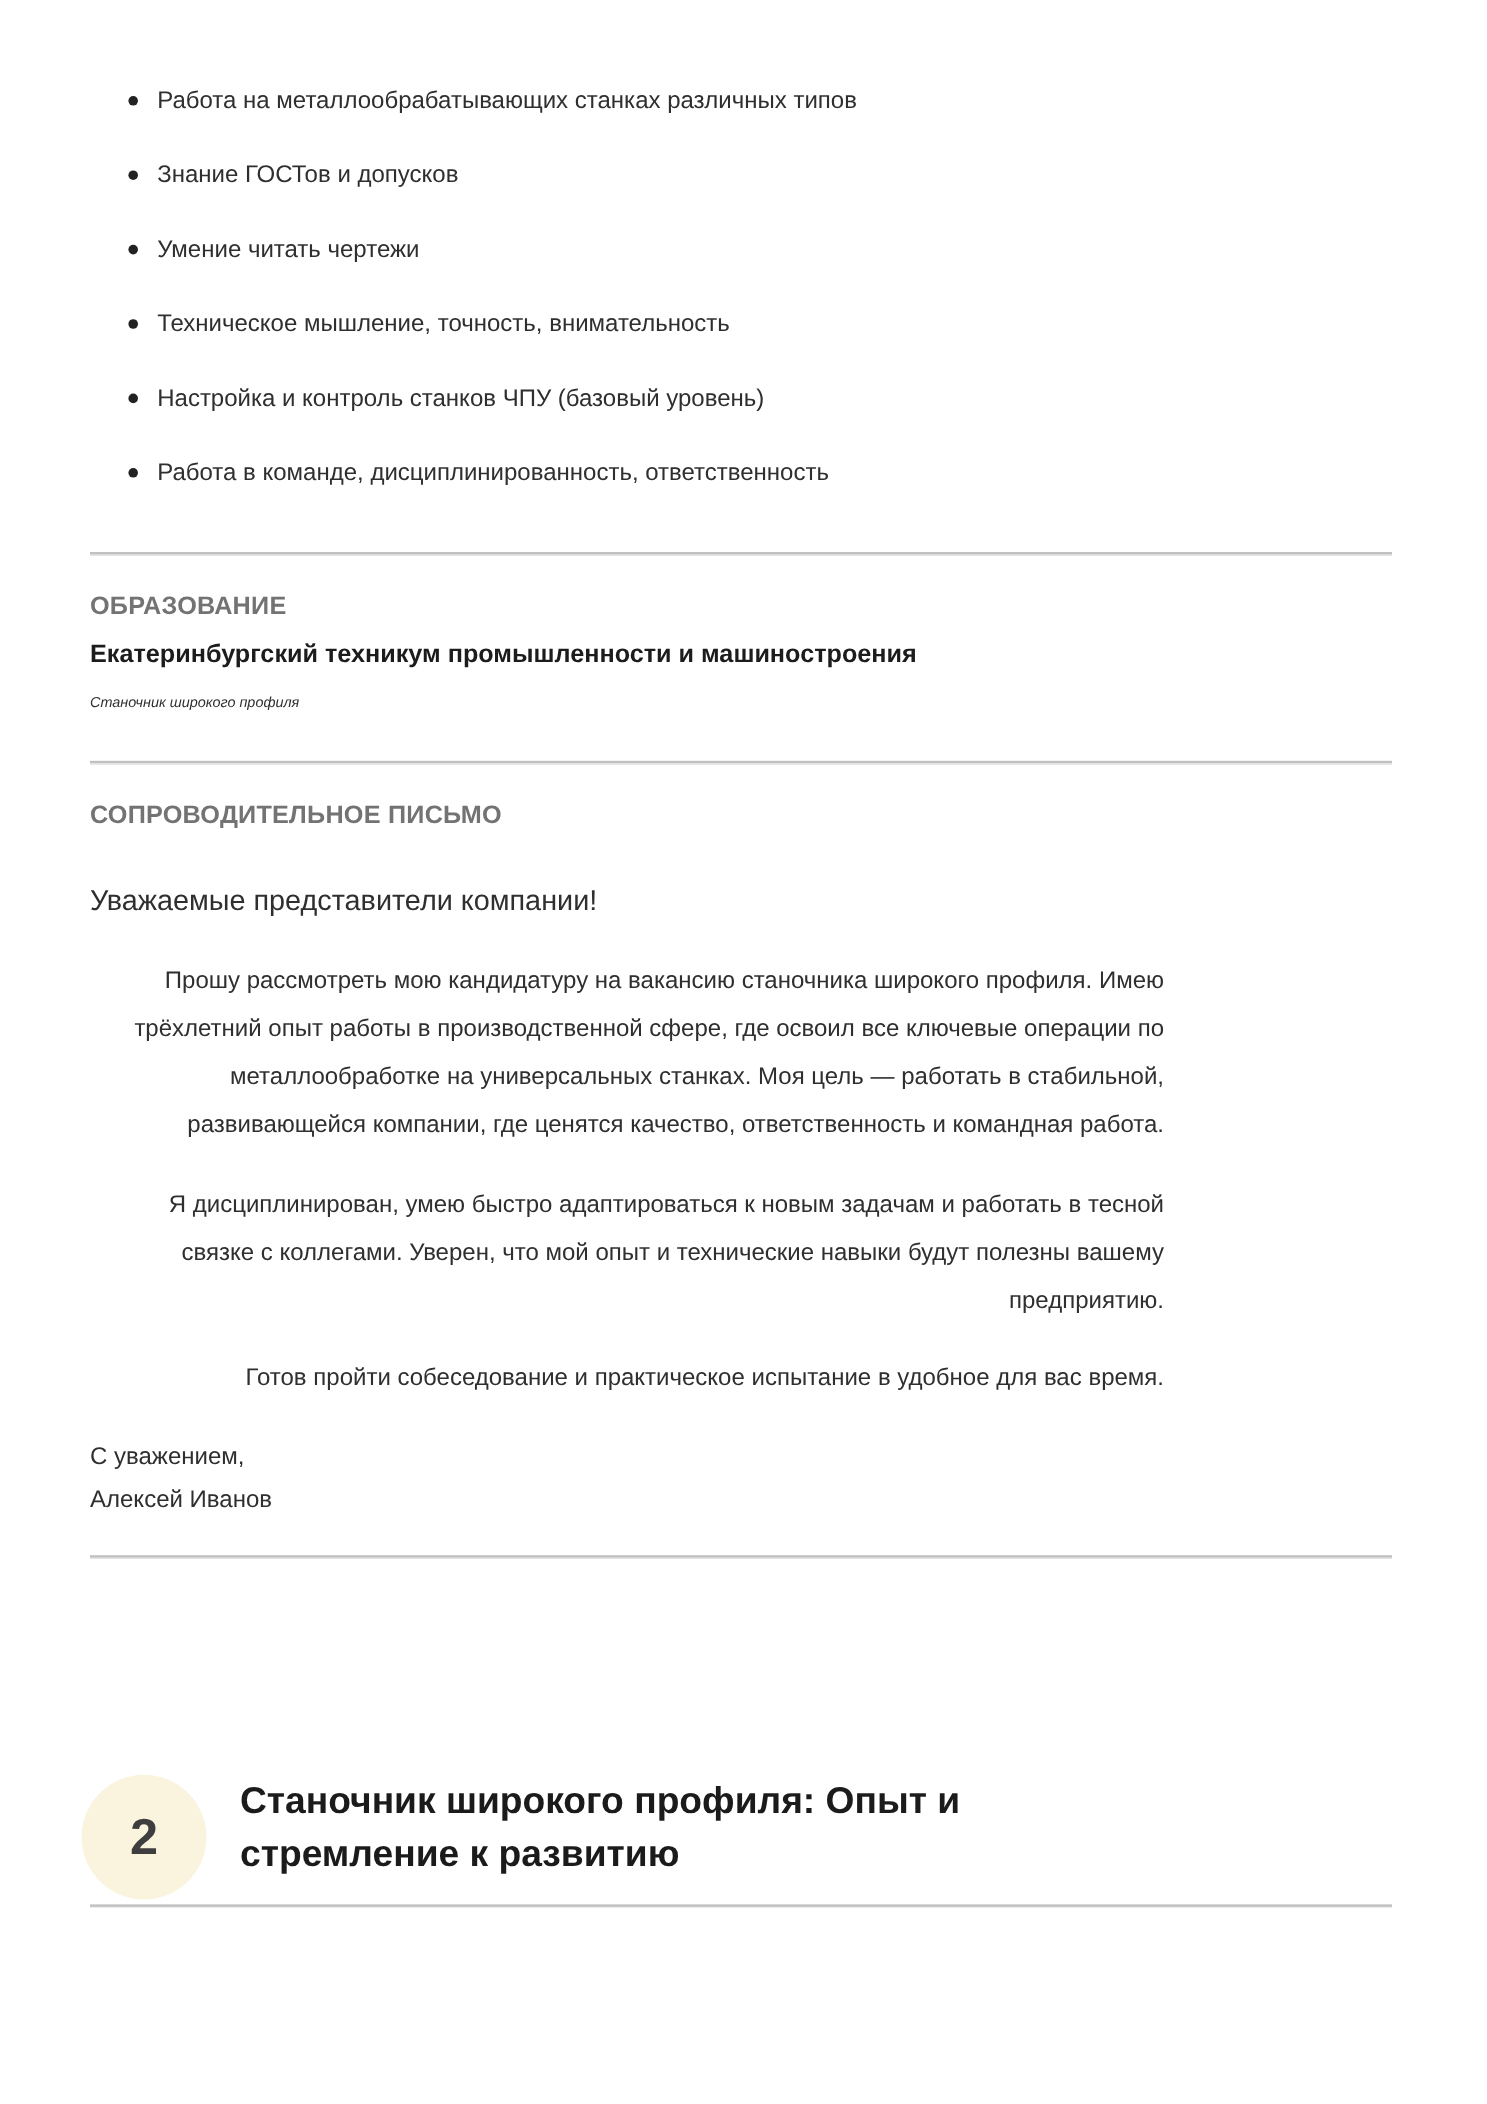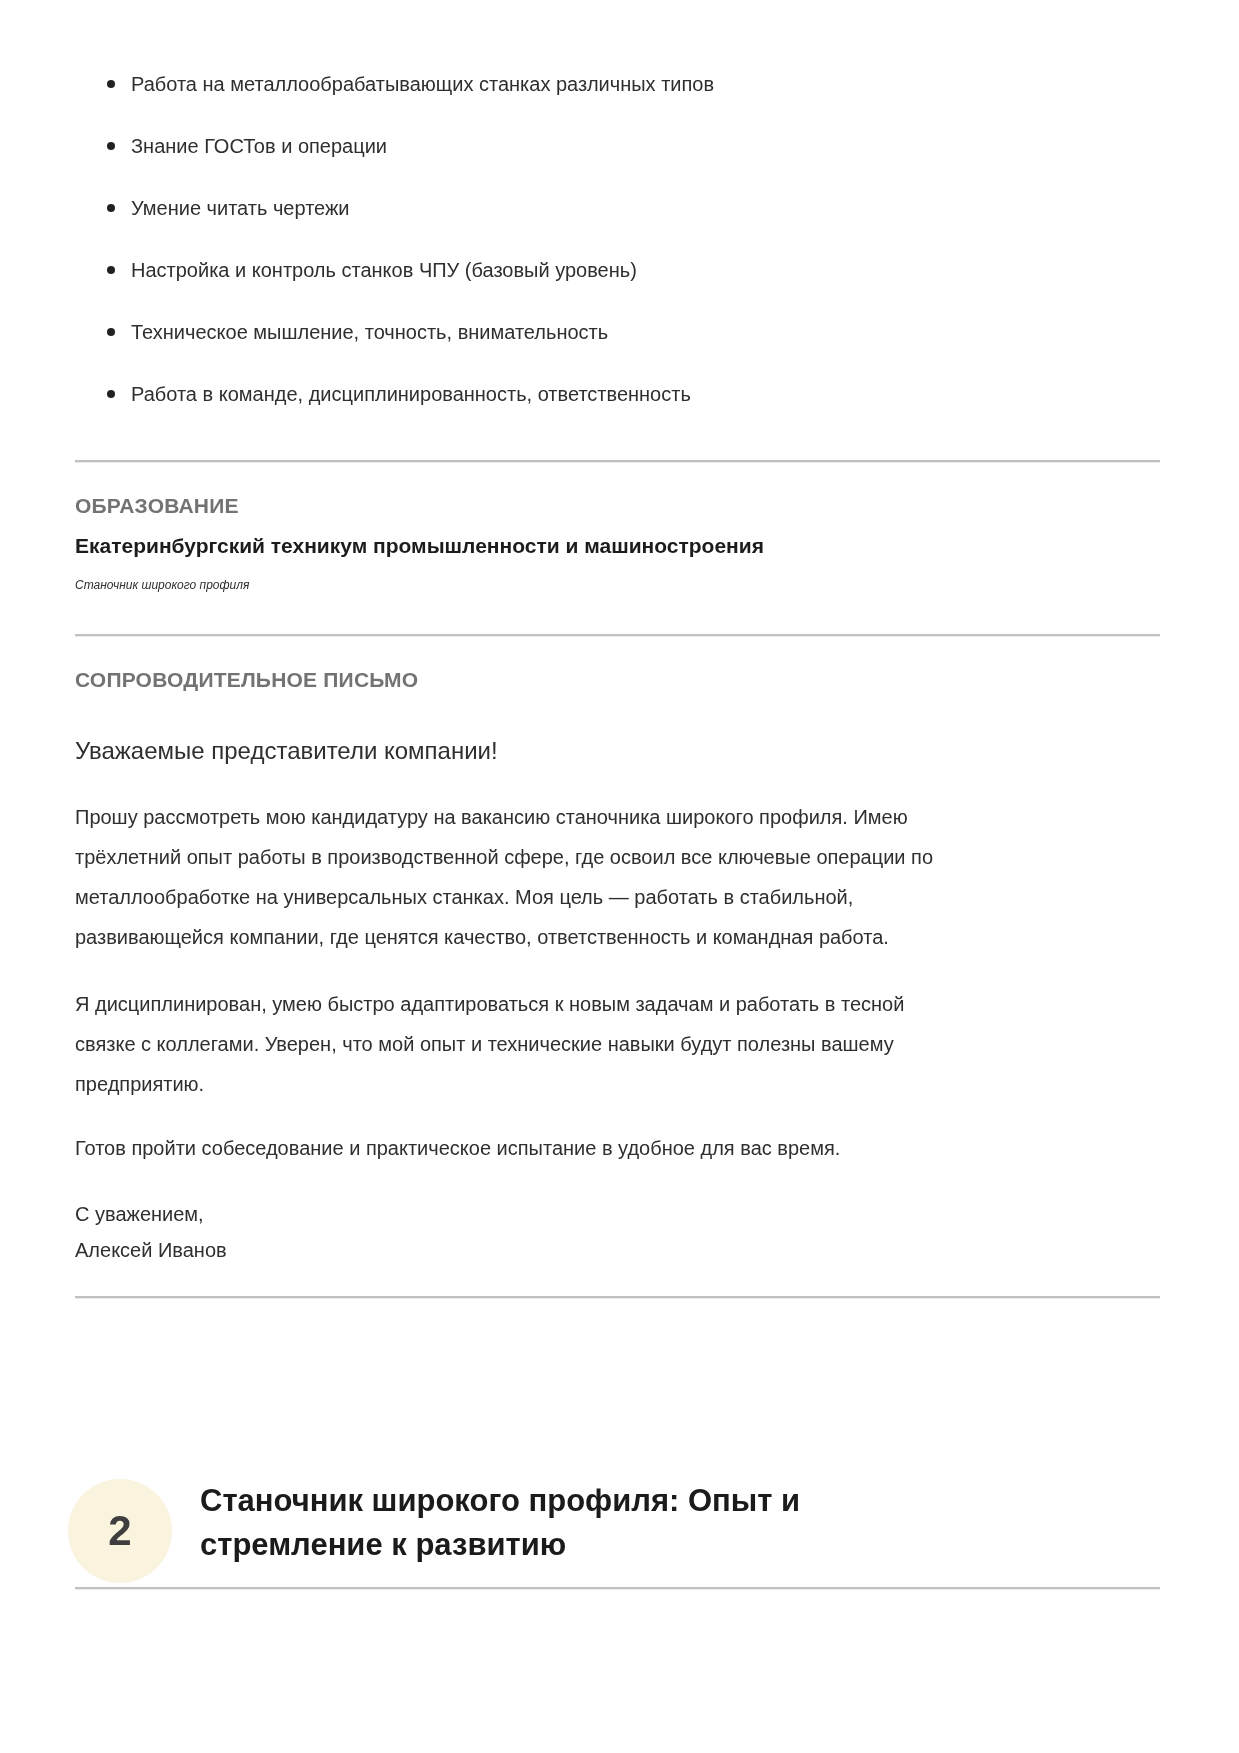--- a/index.html
+++ b/index.html
@@ -98,20 +98,21 @@
   .letter-greeting {
     margin: 44px 0 0 0;
     font-size: 24px;
     line-height: 28px;
   }
   .letter-par {
     margin: 27px 0 0 0;
     font-size: 20px;
     line-height: 40px;
     max-width: 895px;
+    text-align: right;
   }
   .letter-par.first { margin-top: 32px; }
   .letter-par.closing { margin-top: 24px; }
   .letter-signature {
     margin: 28px 0 0 0;
     font-size: 20px;
     line-height: 36px;
     white-space: pre-line;
   }
 
@@ -149,33 +150,33 @@
 
 <div class="page">
 
   <ul class="skills">
     <li>
       <span class="bullet-dot"></span>
       <span>Работа на металлообрабатывающих станках различных типов</span>
     </li>
     <li>
       <span class="bullet-dot"></span>
-      <span>Знание ГОСТов и операции</span>
+      <span>Знание ГОСТов и допусков</span>
     </li>
     <li>
       <span class="bullet-dot"></span>
       <span>Умение читать чертежи</span>
     </li>
     <li>
       <span class="bullet-dot"></span>
+      <span>Техническое мышление, точность, внимательность</span>
+    </li>
+    <li>
+      <span class="bullet-dot"></span>
       <span>Настройка и контроль станков ЧПУ (базовый уровень)</span>
-    </li>
-    <li>
-      <span class="bullet-dot"></span>
-      <span>Техническое мышление, точность, внимательность</span>
     </li>
     <li>
       <span class="bullet-dot"></span>
       <span>Работа в команде, дисциплинированность, ответственность</span>
     </li>
   </ul>
 
   <hr class="divider divider-1">
 
   <h3 class="section-heading">ОБРАЗОВАНИЕ</h3>

